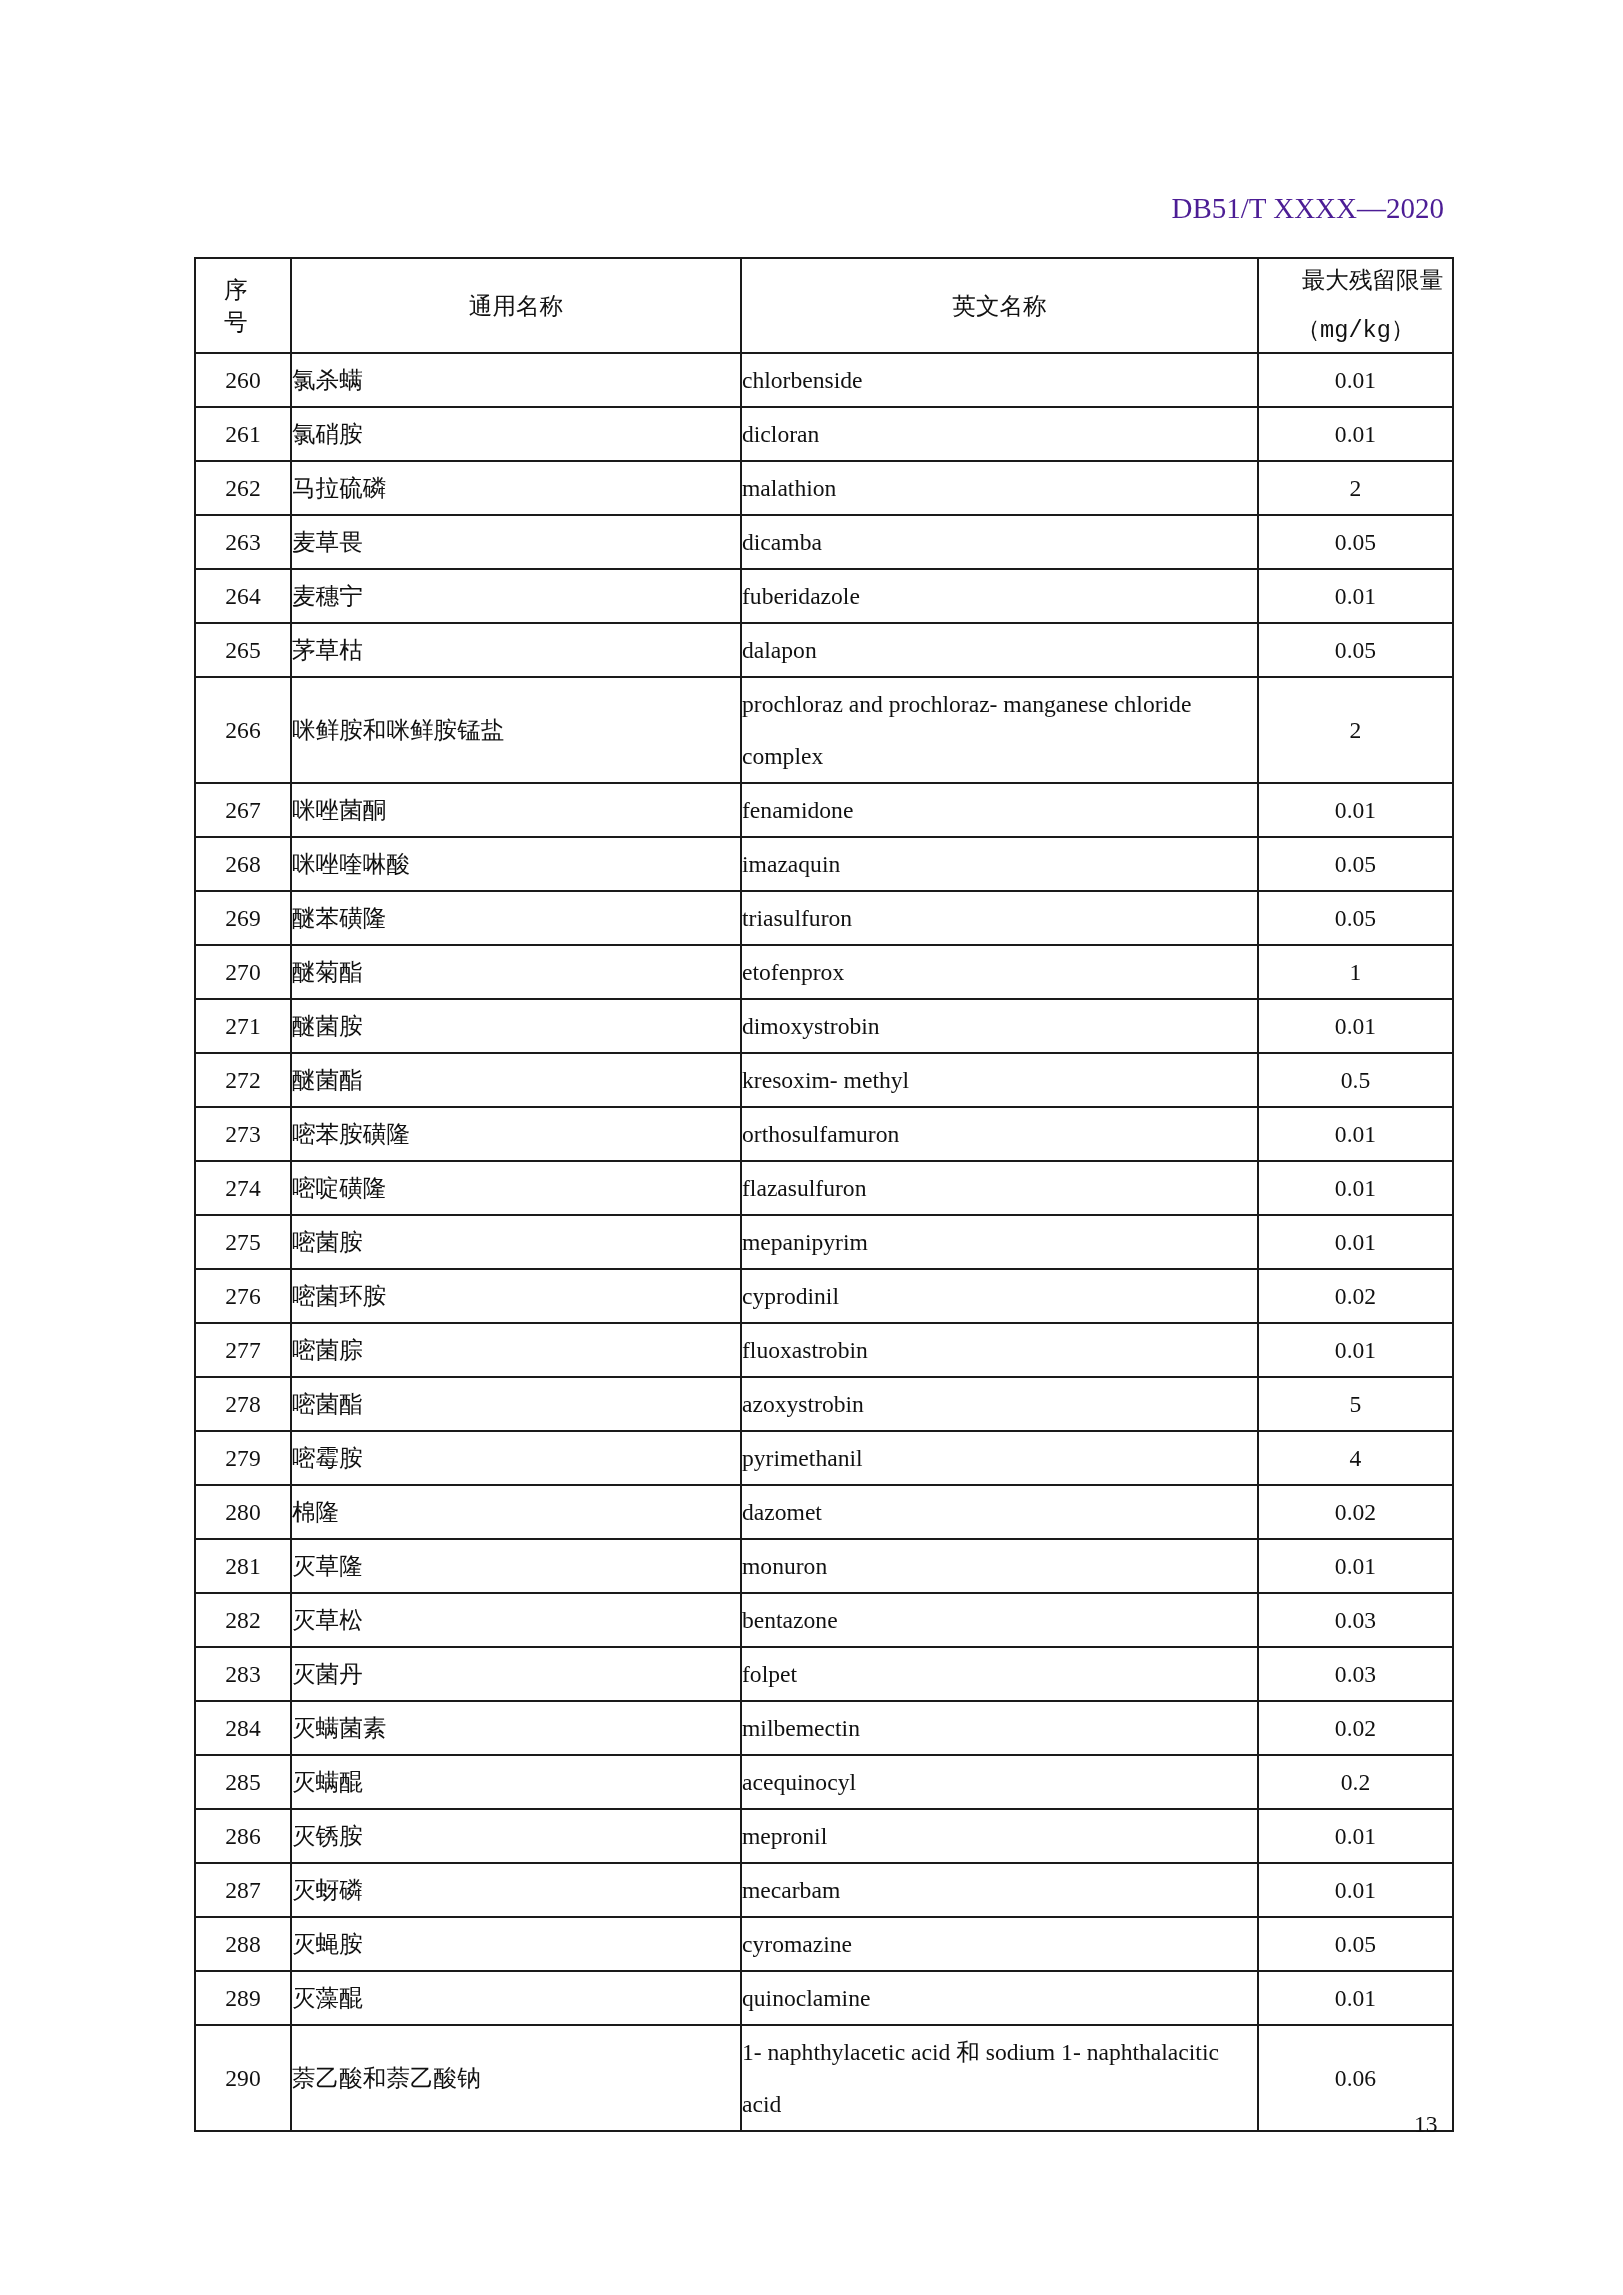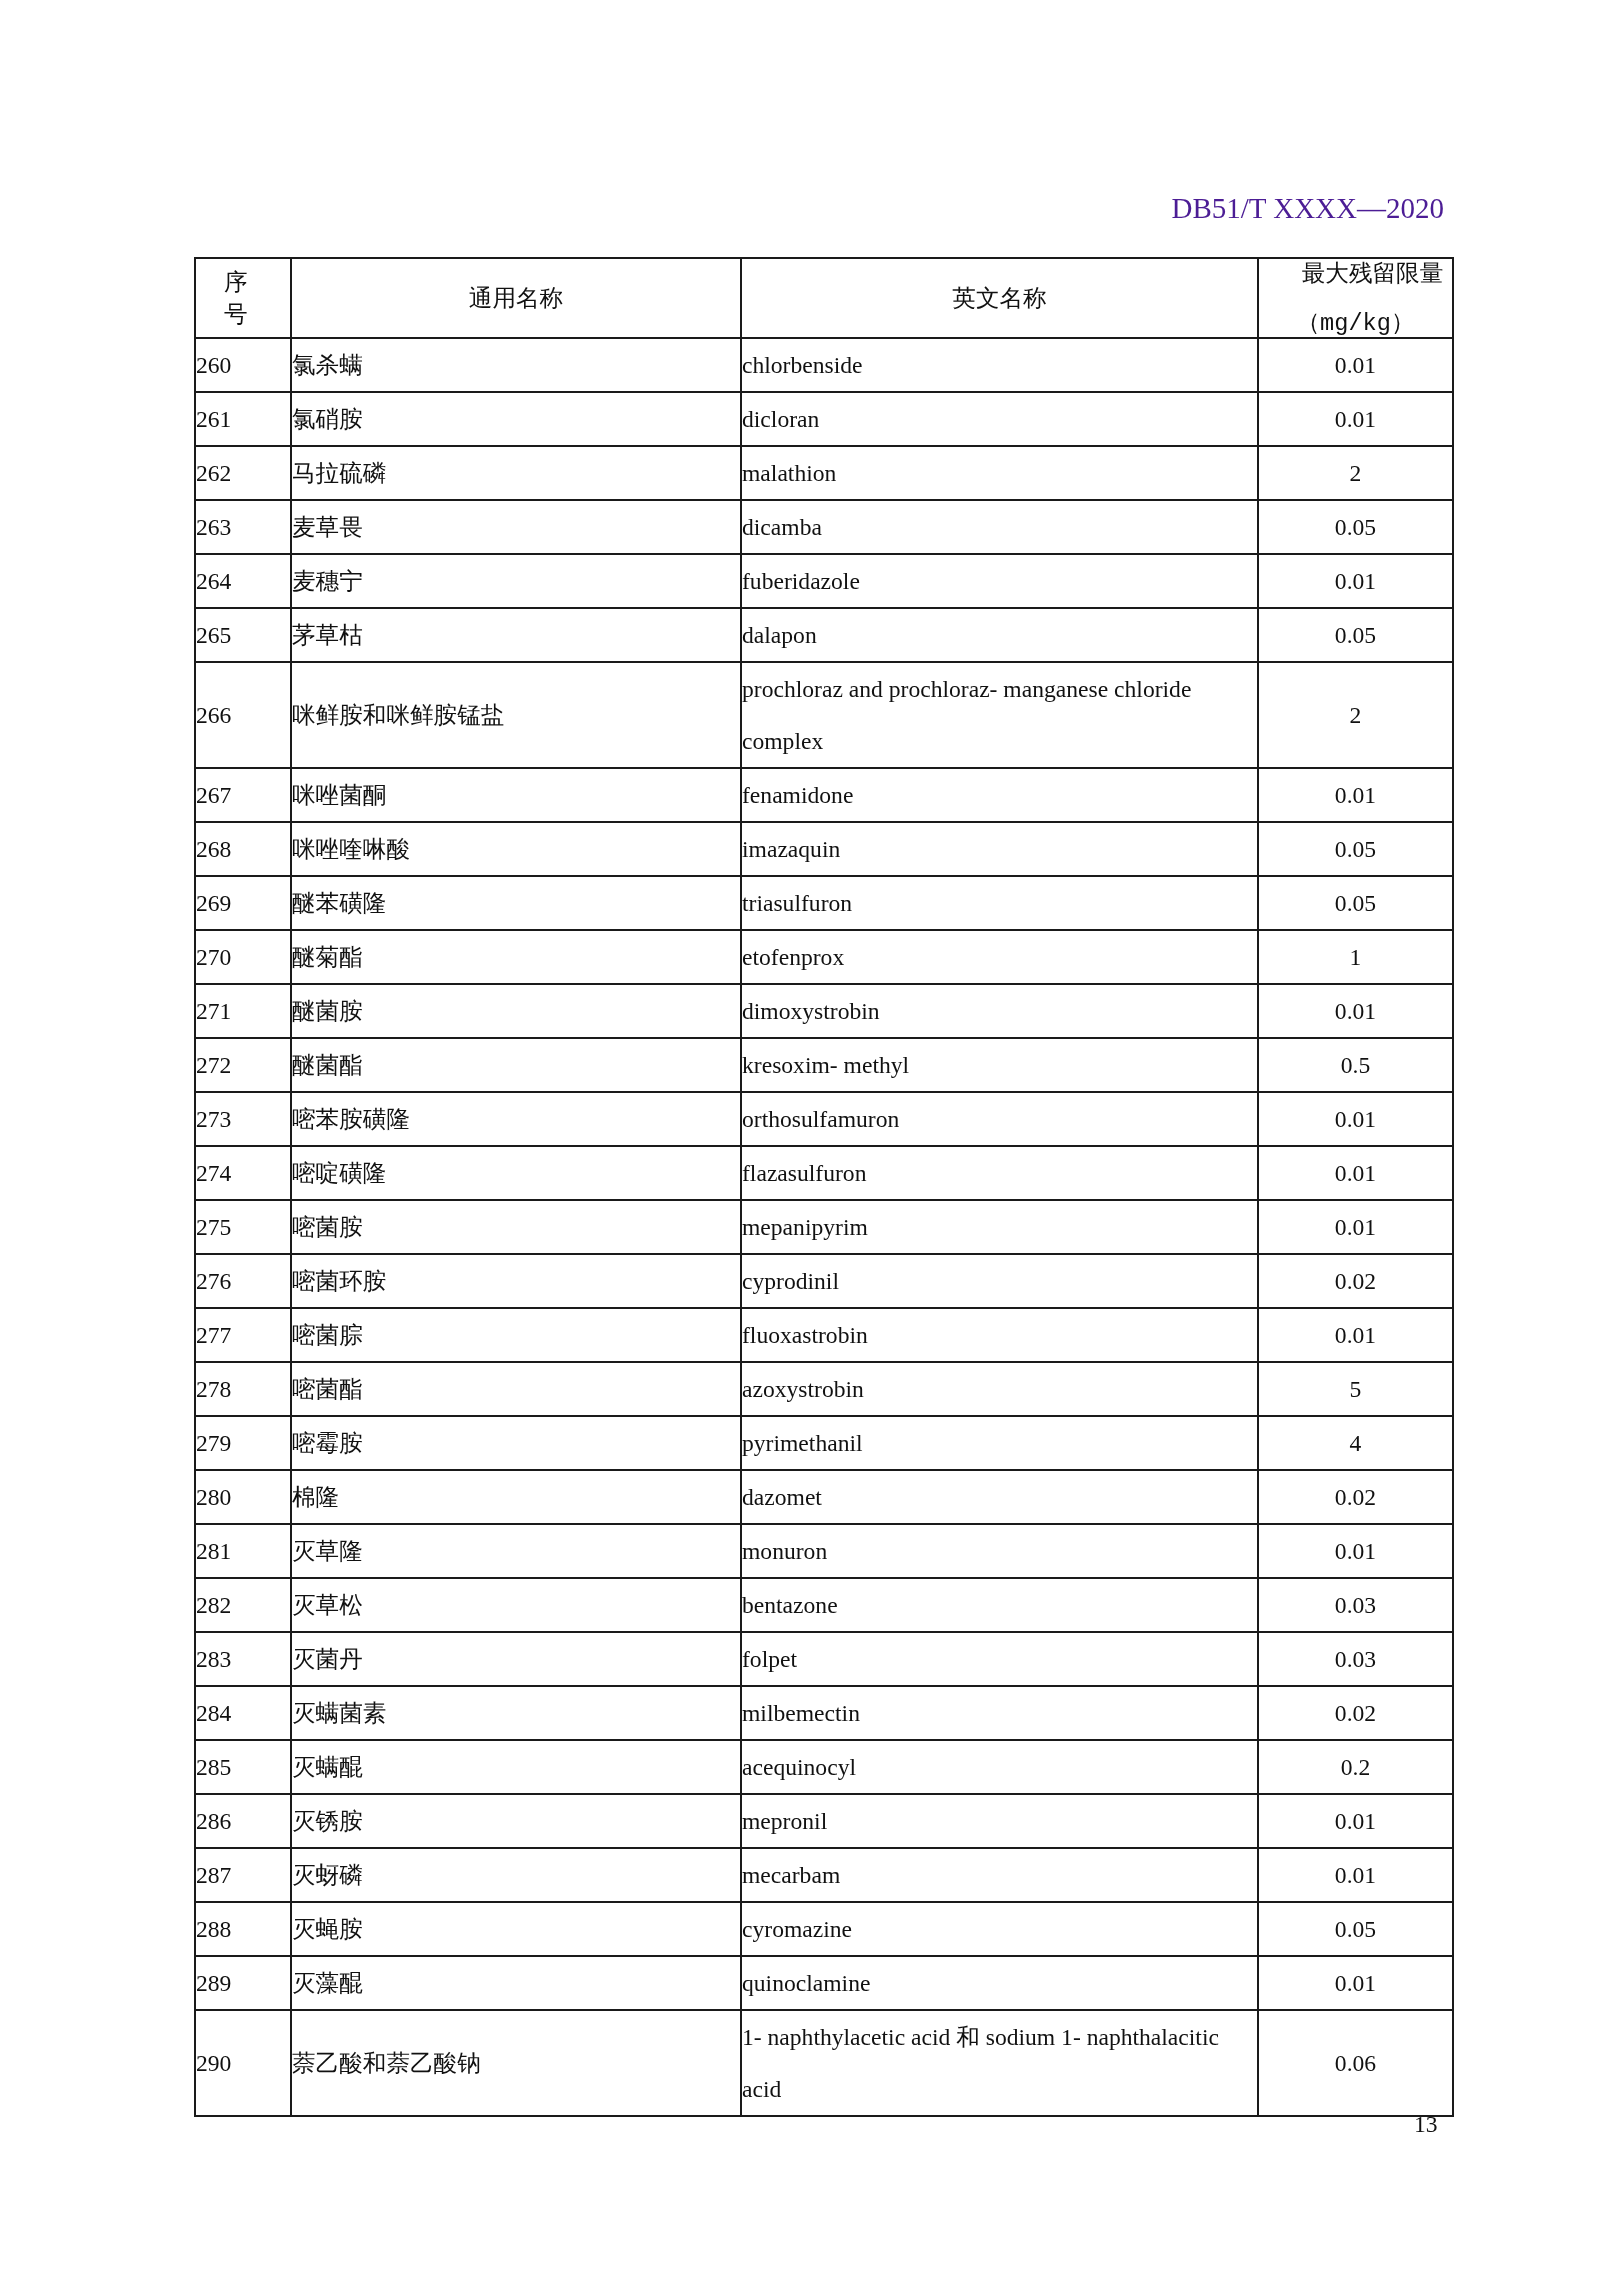--- a/index.html
+++ b/index.html
@@ -5,28 +5,28 @@
   html, body { margin: 0; padding: 0; background: #ffffff; }
   body { width: 1623px; height: 2295px; position: relative; overflow: hidden;
          font-family: "Liberation Serif", "DejaVu Serif", serif; color: #111; }
   .doc-code { position: absolute; top: 189px; right: 179px; font-size: 29px; line-height: 39px;
               font-family: "Liberation Serif", serif; color: #4c1d95; white-space: nowrap; }
   table.mrl { position: absolute; left: 194px; top: 257px; width: 1259px;
               border-collapse: collapse; table-layout: fixed; }
   table.mrl td, table.mrl th { border: 2px solid #1a1a1a; padding: 0; font-weight: normal;
               font-size: 23.6px; color: #111; vertical-align: middle; }
   col.c1 { width: 96px; } col.c2 { width: 450px; } col.c3 { width: 517px; } col.c4 { width: 195px; }
-  tr.head { height: 80px; margin-top: 36px; }
+  tr.head { height: 95px; margin-top: 36px; }
   tr.single { height: 52px; }
   tr.double { height: 103px; }
   th { text-align: center; }
   th .line1 { display: block; line-height: 26px; margin-bottom: 25px; padding-left: 34px; }
   th .line2 { display: block; line-height: 26px; font-family: Liberation Mono, monospace; }
   th.seq span { letter-spacing: 14.4px; }
-  td.num { }
+  td.num { text-align: center; }
   td.cn { text-align: left; padding-left: 17px; }
   td.en { text-align: left; padding-left: 15.7px; line-height: 52px; }
   td.val { text-align: center; }
   .page-num { position: absolute; top: 2109px; left: 1414px; font-size: 23.6px; line-height: 30px; text-align: right; }
 </style>
 </head>
 <body>
 
 <div class="doc-code">DB51/T XXXX—2020</div>
 

